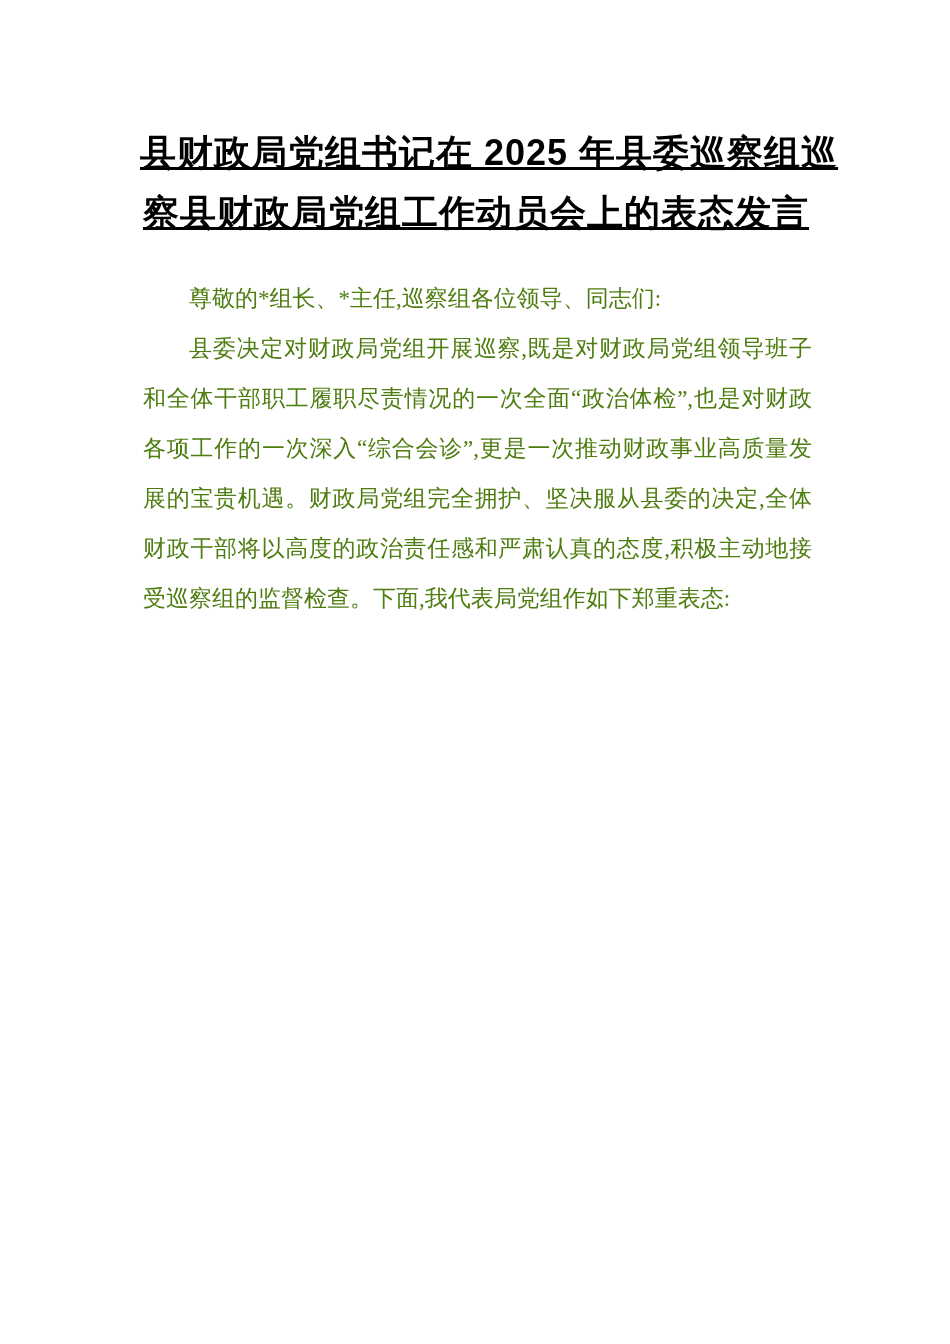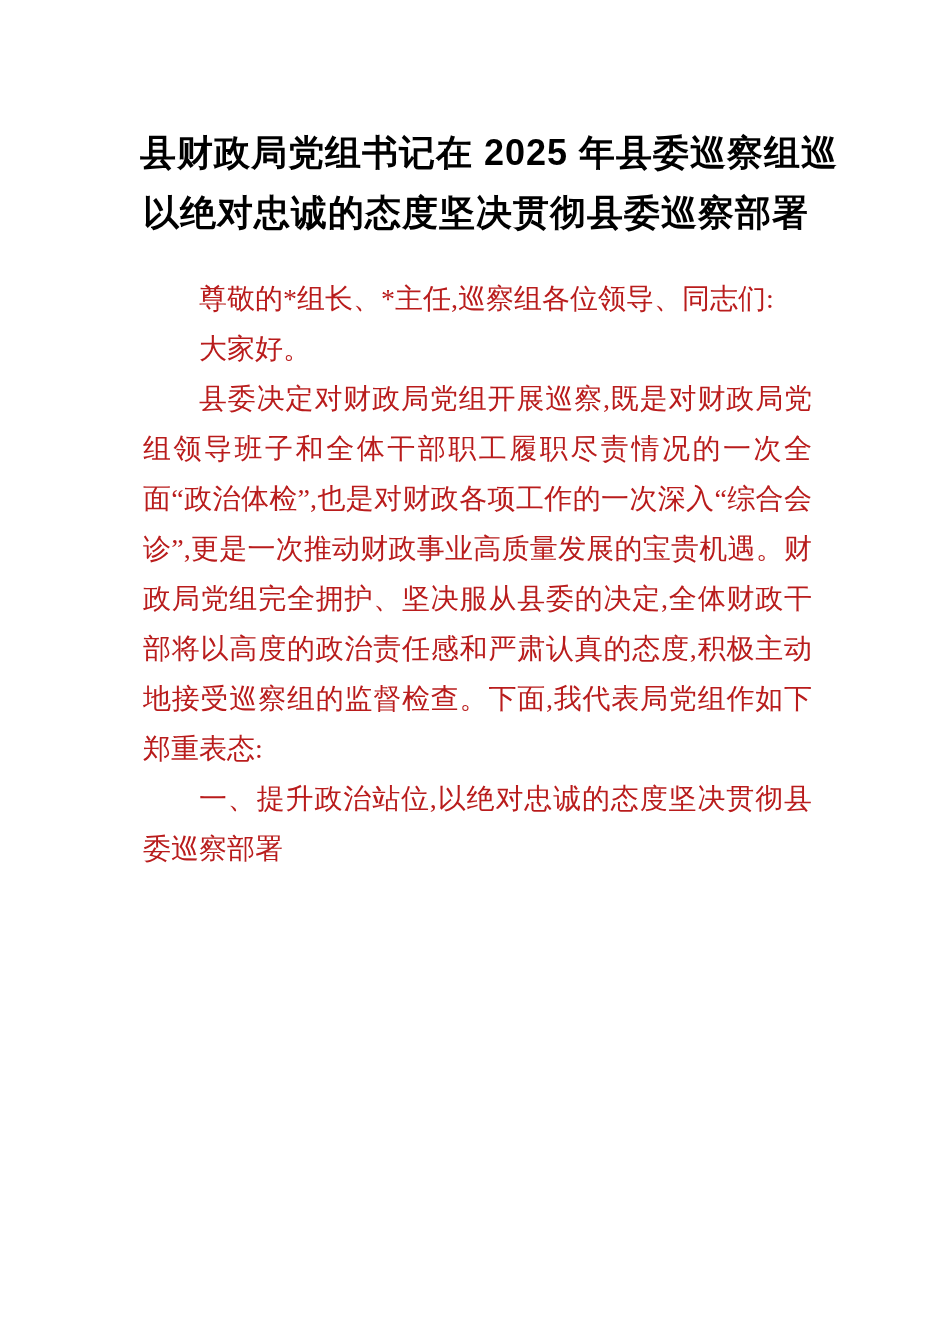--- a/index.html
+++ b/index.html
@@ -24,48 +24,47 @@
     font-family: "Liberation Sans", "DejaVu Sans", sans-serif;
     font-weight: 700;
     font-size: 36px;
     line-height: 60px;
     text-align: center;
     letter-spacing: 1px;
   }
   .title-line {
     display: block;
     white-space: nowrap;
+    text-decoration: underline;
   }
   .doc-body {
     position: absolute;
     top: 274px;
     left: 143px;
     width: 669px;
-    color: #b91c1c;
+    color: #4d7c0f;
     font-family: "Liberation Serif", "DejaVu Serif", serif;
-    font-size: 28px;
+    font-size: 23px;
     line-height: 50px;
     text-align: justify;
   }
   .doc-body p {
     margin: 0;
     padding: 0;
     text-indent: 2em;
   }
 </style>
 </head>
 <body>
 
 <div class="page">
 
   <h1 class="doc-title">
     <span class="title-line">县财政局党组书记在 2025 年县委巡察组巡</span>
-    <span class="title-line">以绝对忠诚的态度坚决贯彻县委巡察部署</span>
+    <span class="title-line">察县财政局党组工作动员会上的表态发言</span>
   </h1>
 
   <div class="doc-body">
     <p>尊敬的*组长、*主任,巡察组各位领导、同志们:</p>
-    <p>大家好。</p>
     <p>县委决定对财政局党组开展巡察,既是对财政局党组领导班子和全体干部职工履职尽责情况的一次全面“政治体检”,也是对财政各项工作的一次深入“综合会诊”,更是一次推动财政事业高质量发展的宝贵机遇。财政局党组完全拥护、坚决服从县委的决定,全体财政干部将以高度的政治责任感和严肃认真的态度,积极主动地接受巡察组的监督检查。下面,我代表局党组作如下郑重表态:</p>
-    <p>一、提升政治站位,以绝对忠诚的态度坚决贯彻县委巡察部署</p>
   </div>
 
 </div>
 
 </body></html>

